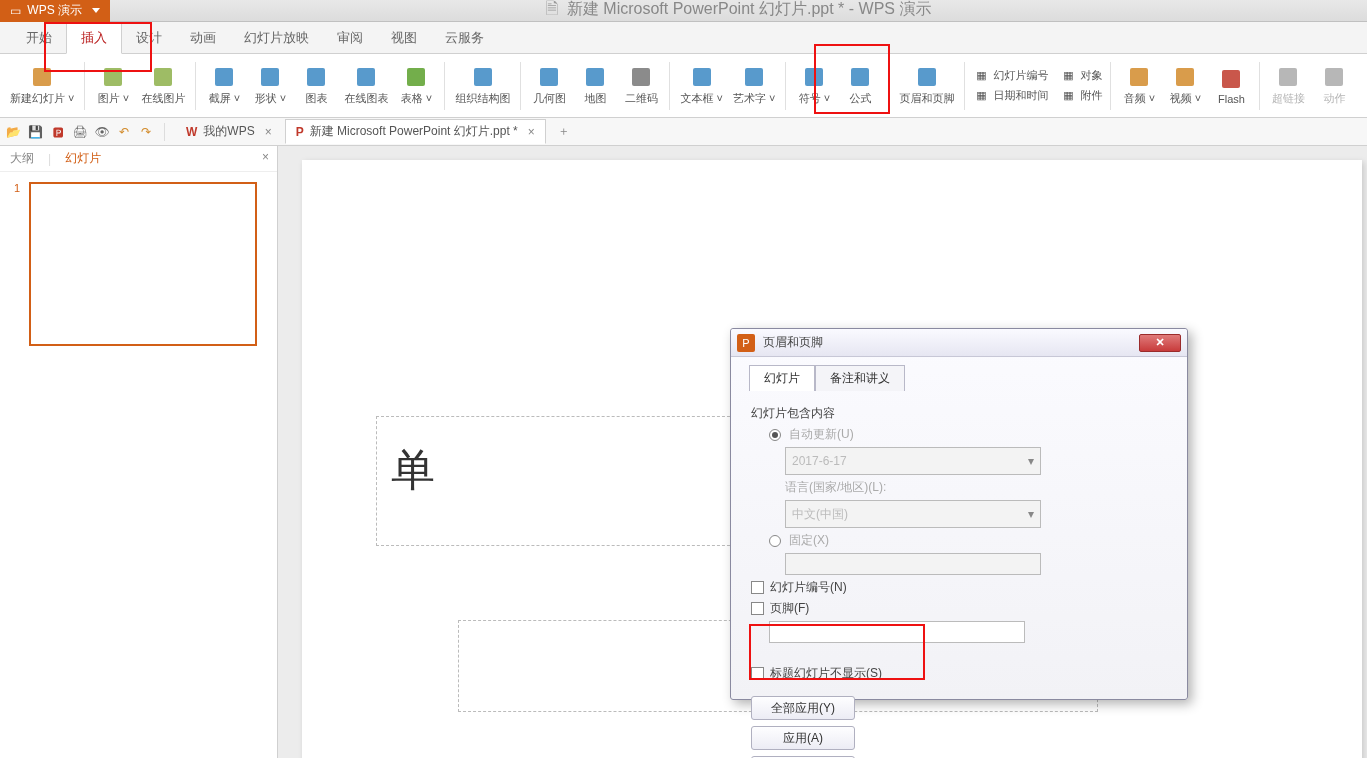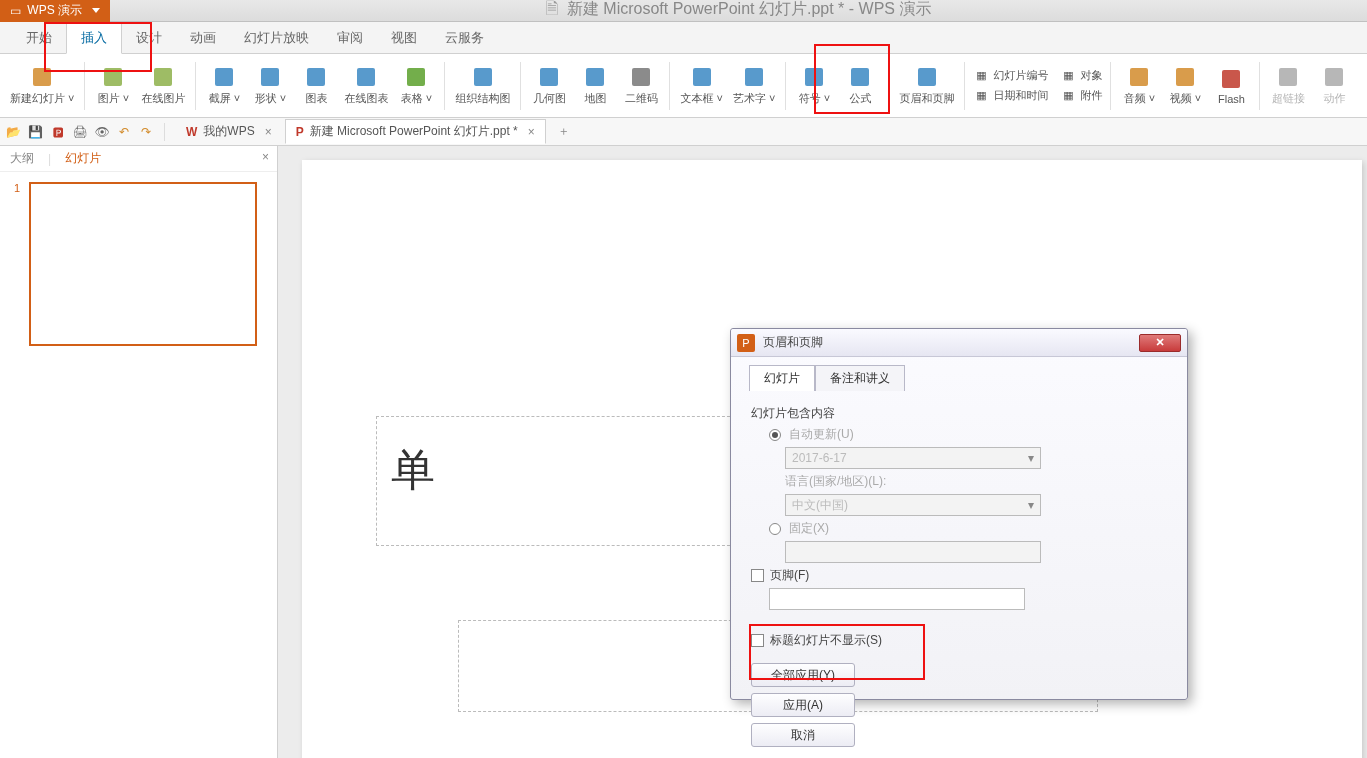--- a/index.html
+++ b/index.html
@@ -6,21 +6,21 @@
 body { width: 1367px; height: 758px; background: #fff; overflow: hidden; position: relative; font-size: 12px; color: #333; }
 
 .app-header { height: 22px; background: linear-gradient(#e8e8e8,#dcdcdc); display: flex; align-items: center; border-bottom: 1px solid #c0c0c0; }
 .app-badge { background: #d25f16; color: #fff; height: 22px; display: inline-flex; align-items: center; padding: 0 10px; font-size: 12px; gap: 6px; }
 .app-badge .tri { display:inline-block;width:0;height:0;border-left:4px solid transparent;border-right:4px solid transparent;border-top:5px solid #fff; margin-left:4px;}
 .app-title { flex: 1; text-align: center; color: #888; font-size: 16px; }
 .app-title .doc-icon { color:#999; margin-right:4px;}
 
 .menubar { height: 32px; display: flex; align-items: center; padding-left: 12px; gap: 0; border-bottom: 1px solid #d0d0d0; background:#f4f4f4;}
 .menubar .tab { padding: 6px 14px; font-size: 13px; color: #666; cursor:pointer;}
-.menubar .tab.active { background:#fff; color:#0369a1; border:1px solid #d0d0d0; border-bottom:1px solid #fff; margin-bottom:-1px;}
+.menubar .tab.active { background:#fff; color:#b91c1c; border:1px solid #d0d0d0; border-bottom:1px solid #fff; margin-bottom:-1px;}
 
 .ribbon { height: 64px; background:#fff; border-bottom:1px solid #d0d0d0; display:flex; align-items:center; padding:0 6px; gap:2px;}
 .ribbon-item { display:flex; flex-direction:column; align-items:center; justify-content:center; min-width:44px; height:58px; color:#555; font-size:11px; gap:2px; padding:0 4px;}
 .ribbon-item .ri-icon { width:24px; height:24px; display:flex; align-items:center; justify-content:center;}
 .ribbon-item.disabled { color:#b5b5b5;}
 .ribbon-sep { width:1px; height:48px; background:#e0e0e0; margin:0 4px;}
 .ribbon-small-col { display:flex; flex-direction:column; gap:2px; height:58px; justify-content:center;}
 .ribbon-small { display:flex; align-items:center; gap:4px; font-size:11px; color:#555; padding:1px 2px;}
 .ribbon-small .ri-sicon { width:16px; height:16px; display:inline-flex; align-items:center; justify-content:center;}
 
@@ -61,21 +61,21 @@
 .dlg-content { display:flex; gap:10px;flex-direction:column;}
 .dlg-left { flex:1; font-size:12px; color:#444;}
 .dlg-right { width:104px; display:flex; flex-direction:column; gap:6px;}
 .dlg-btn { height:24px; border:1px solid #b0b0c0; background:linear-gradient(#fefeff,#ececf4); border-radius:3px; font-size:12px; display:flex; align-items:center; justify-content:center;}
 .field-row { display:flex; align-items:center; gap:6px; margin:4px 0;}
 .field-row.sub { margin-left:18px;gap:8px;}
 .field-row.sub2 { margin-left:34px;}
 .chk { width:13px; height:13px; border:1px solid #888; background:#fff;}
 .rdo { width:12px; height:12px; border:1px solid #888; border-radius:50%; background:#fff; position:relative;}
 .rdo.on:after { content:""; position:absolute; left:2px; top:2px; width:6px; height:6px; border-radius:50%; background:#555;}
-.sel { flex:1; max-width:256px; height:22px; border:1px solid #bbb; background:#fff; display:flex; align-items:center; padding:0 6px; color:#888; position:relative;}
+.sel { flex:1; max-width:256px; height:28px; border:1px solid #bbb; background:#fff; display:flex; align-items:center; padding:0 6px; color:#888; position:relative;}
 .sel:after { content:"▾"; position:absolute; right:6px; color:#888;}
 .sel.disabled { background:#f3f3f3; color:#bbb;}
 .txtinput { flex:1; max-width:256px; height:22px; border:1px solid #bbb; background:#f3f3f3;}
 .lbl-dim { color:#aaa;}
 .preview-box { margin-top:8px;}
 .preview-box .pv-title { font-size:12px; margin-bottom:4px;}
 .preview-canvas { width:90px; height:70px; border:1px solid #bbb; background:#fff; position:relative;}
 .preview-canvas .pv-inner { position:absolute; left:8px; top:8px; right:8px; bottom:18px; border:1px dashed #ccc;}
 .preview-canvas .pv-ft { position:absolute; left:8px; right:8px; bottom:4px; height:8px; display:flex; gap:4px;}
 .preview-canvas .pv-ft div { flex:1; border:1px solid #ccc;}
@@ -397,20 +397,24 @@
         </div>
         <div class="field-row sub">
           <span class="rdo"></span>
           <span class="lbl-dim">固定(X)</span>
         </div>
         <div class="field-row sub2">
           <div class="txtinput"></div>
         </div>
         <div class="field-row">
           <span class="chk"></span>
+          <span>幻灯片编号(N)</span>
+        </div>
+        <div class="field-row">
+          <span class="chk"></span>
           <span>页脚(F)</span>
         </div>
         <div class="field-row sub">
           <div class="txtinput" style="background:#fff"></div>
         </div>
         <div style="height:14px"></div>
         <div class="field-row">
           <span class="chk"></span>
           <span>标题幻灯片不显示(S)</span>
         </div>

